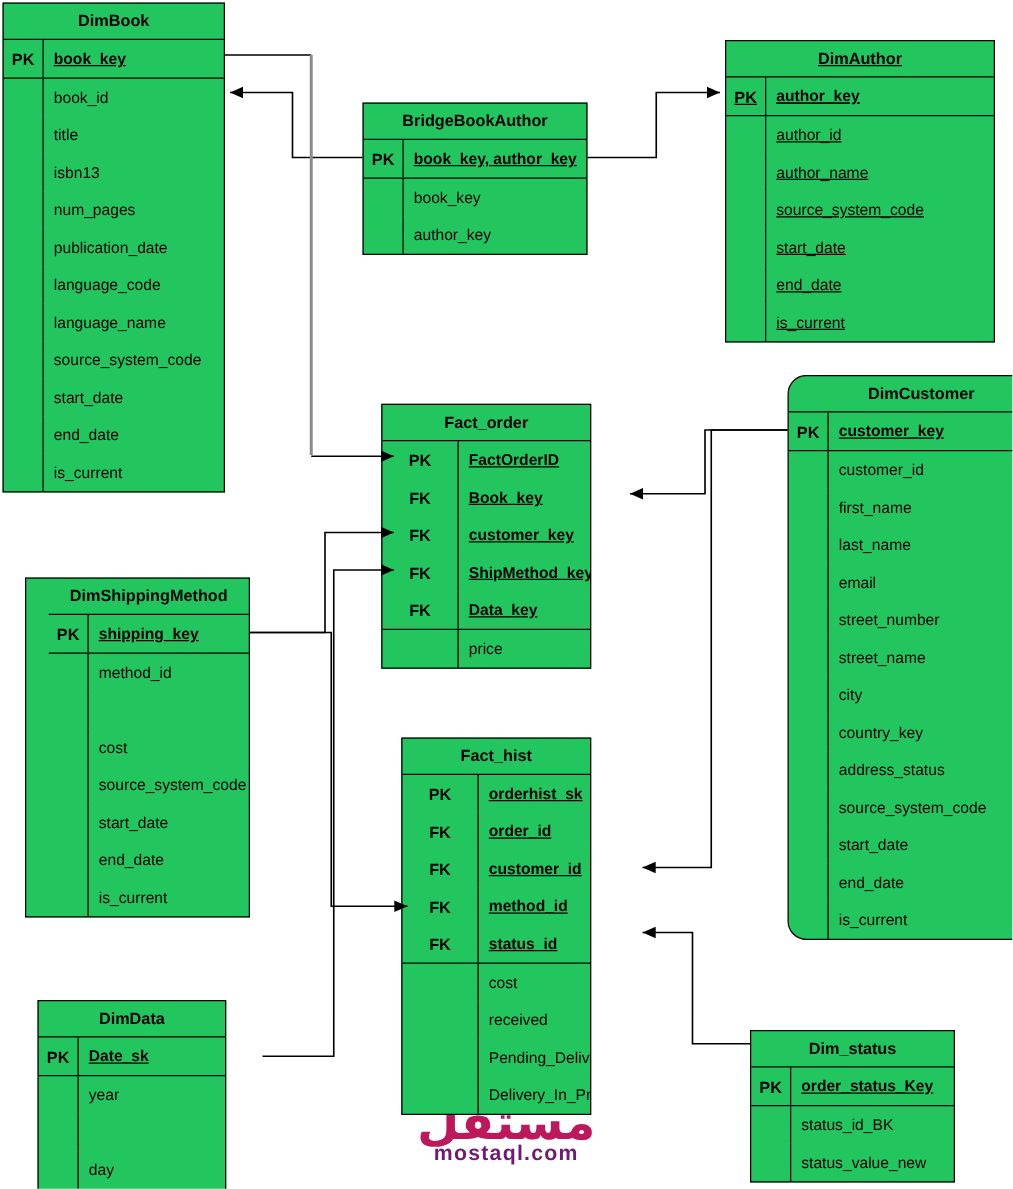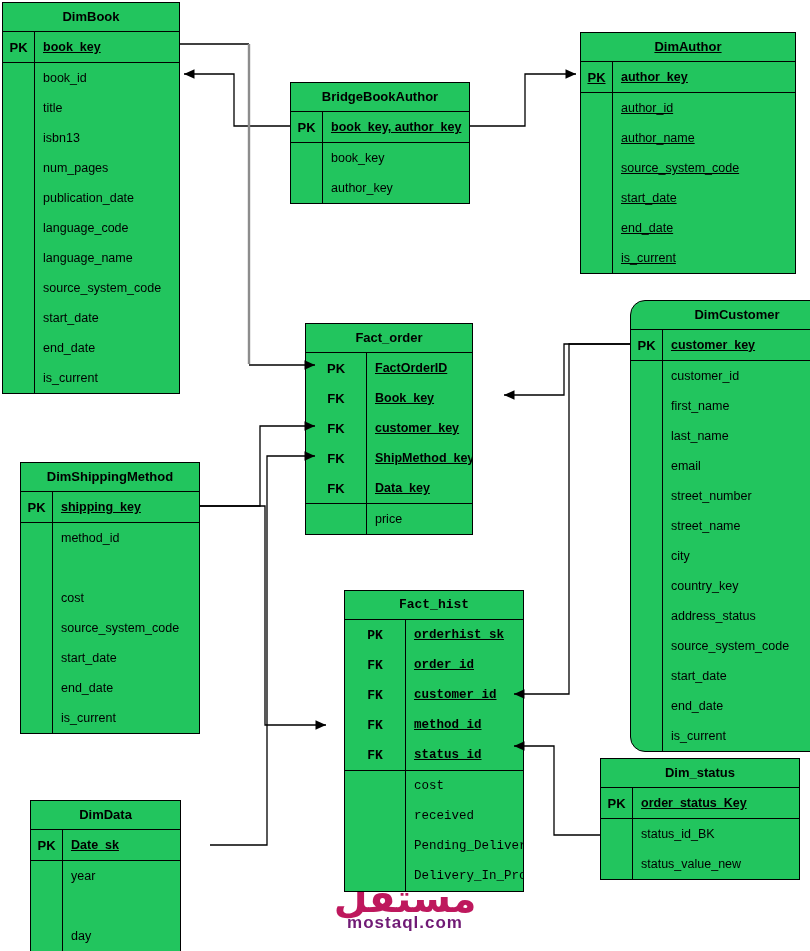--- a/index.html
+++ b/index.html
@@ -41,24 +41,24 @@
     flex:1;
   }
   .keyfield{font-weight:bold;text-decoration:underline;}
   .tbl--fact .kcell{width:60px;}
   
   #t-dim-book{left:2px;top:2px;width:178px;}
   #t-bridge-book-author{left:290px;top:82px;width:180px;}
   #t-dim-author{left:580px;top:32px;width:216px;text-decoration:underline;}
   #t-fact-order{left:305px;top:291px;width:168px;margin-top:32px;}
   #t-dim-customer{left:630px;top:300px;width:214px;border-radius:15px;}
-  #t-dim-shipping{left:20px;top:462px;width:180px;}
-  #t-fact-hist{left:344px;top:590px;width:180px;font-family:Liberation Mono, monospace;}
+  #t-dim-shipping{left:20px;top:462px;width:180px;padding-left:18px;}
+  #t-fact-hist{left:321px;top:590px;width:152px;}
   #t-dim-data{left:30px;top:800px;width:151px;}
-  #t-dim-status{left:600px;top:758px;width:200px;}
+  #t-dim-status{left:600px;top:824px;width:164px;}
   
   .wires{
     position:absolute;left:0;top:0;z-index:3;
     pointer-events:none;
   }
   .wire{stroke:#000;fill:none;stroke-width:1.3;}
   .wire-gray{stroke:#8c8c8c;stroke-width:2.4;}
   
   .watermark{
     position:absolute;left:330px;top:884px;width:150px;

